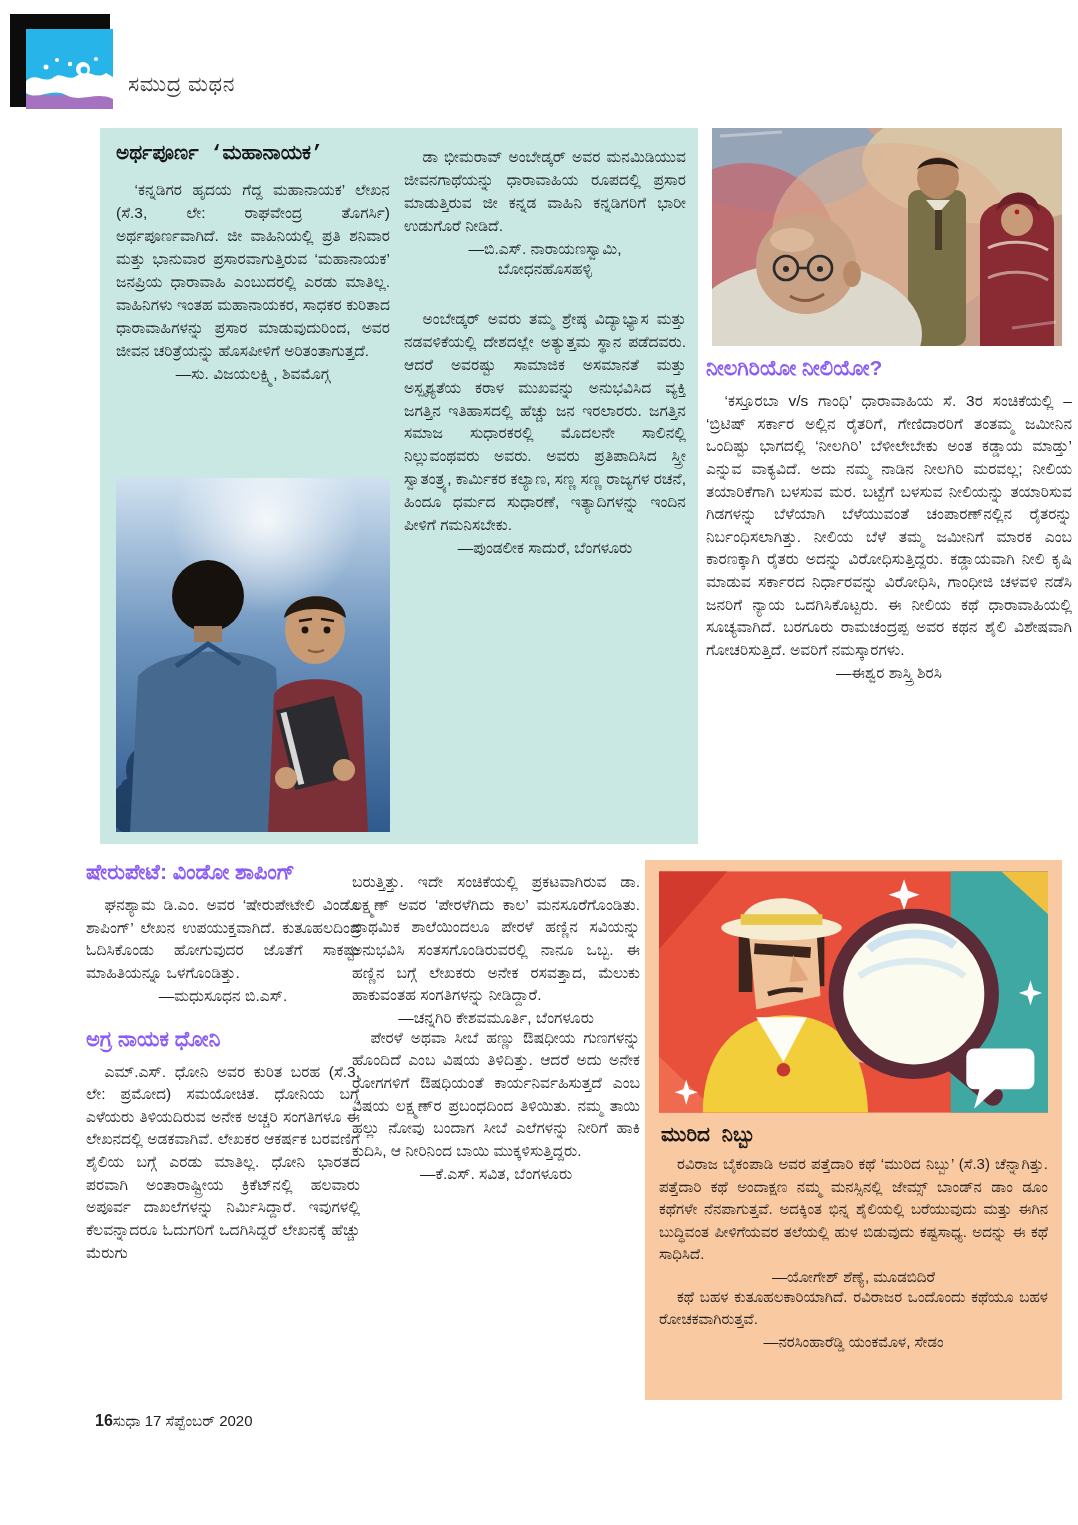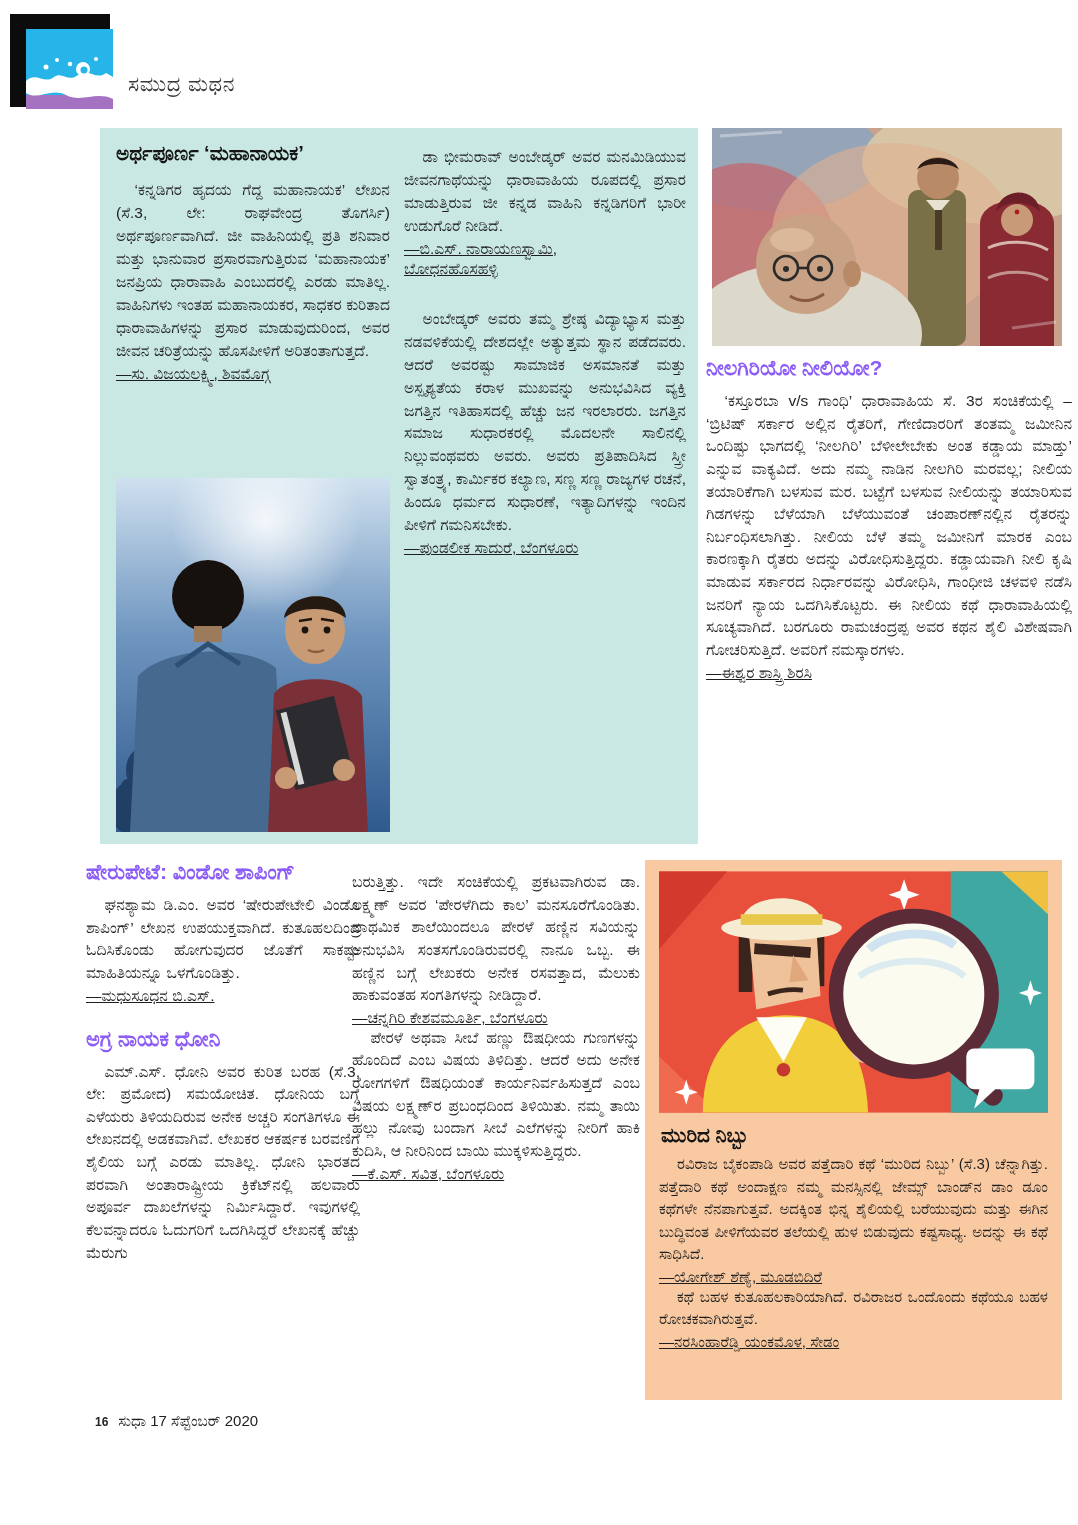--- a/index.html
+++ b/index.html
@@ -9,23 +9,23 @@
 
   
   .logo-black { position:absolute; left:10px; top:14px; width:100px; height:93px; background:#0c0c0c; }
   .logo-art   { position:absolute; left:26px; top:29px; width:87px; height:80px; }
   .masthead   { position:absolute; left:128px; top:72px; font-size:21px; color:#3a3a3a; letter-spacing:.5px; }
 
   
   .letters-box { position:absolute; left:100px; top:128px; width:598px; height:716px; background:#c9e8e3; }
   .col-left  { position:absolute; left:16px; top:14px; width:274px; }
   .col-right { position:absolute; left:304px; top:18px; width:282px; }
-  .box-title { font-size:20px; font-weight:bold; color:#151515; margin-bottom:14px; }
+  .box-title { font-size:20px; font-weight:bold; color:#151515; margin-bottom:14px;font-family:Liberation Mono, monospace; }
   .para { font-size:15.5px; line-height:1.48; text-align:justify; text-indent:1.2em; color:#1f1f1f; }
-  .sig  { font-size:15.5px; text-align:left; margin-top:2px; color:#1f1f1f;text-decoration:underline; }
+  .sig  { font-size:15.5px; text-align:center; margin-top:2px; color:#1f1f1f; }
   .letter { margin-bottom:30px; }
   .serial-photo { position:absolute; left:116px; top:478px; width:274px; height:354px; }
 
   
   .gandhi-art { position:absolute; left:712px; top:128px; width:350px; height:218px; }
 
   
   .neelagiri { position:absolute; left:706px; top:356px; width:366px; }
   .sec-title { font-size:21px; font-weight:bold; color:#8b5cf6; margin-bottom:10px; }
   .neelagiri .para, .bl-col .para, .mid-col .para { font-size:15.5px; line-height:1.46; }
@@ -37,21 +37,21 @@
 
   
   .orange-box { position:absolute; left:645px; top:860px; width:417px; height:540px; background:#f9caa2; padding:8px 14px 0 14px; }
   .detective-art { width:389px; height:248px; display:block; }
   .orange-box .box-title { margin:8px 0 6px 2px; }
   .orange-box .para { font-size:15px; line-height:1.5; }
   .orange-box .sig { font-size:15px; }
 
   
   .footer { position:absolute; left:95px; top:1412px; font-size:15px; color:#222; }
-  .footer b { font-size:12px; margin-right:10px; }
+  .footer b { font-size:16px; }
   .edge-strip { position:absolute; left:30px; top:1505px; width:72px; height:5px;
                 background:linear-gradient(90deg,#39b9e8,#bfe9f5); }
 </style>
 </head>
 <body>
 
 <div class="page">
 
   <div class="logo-black"></div>
   <svg class="logo-art" viewBox="0 0 87 80">

